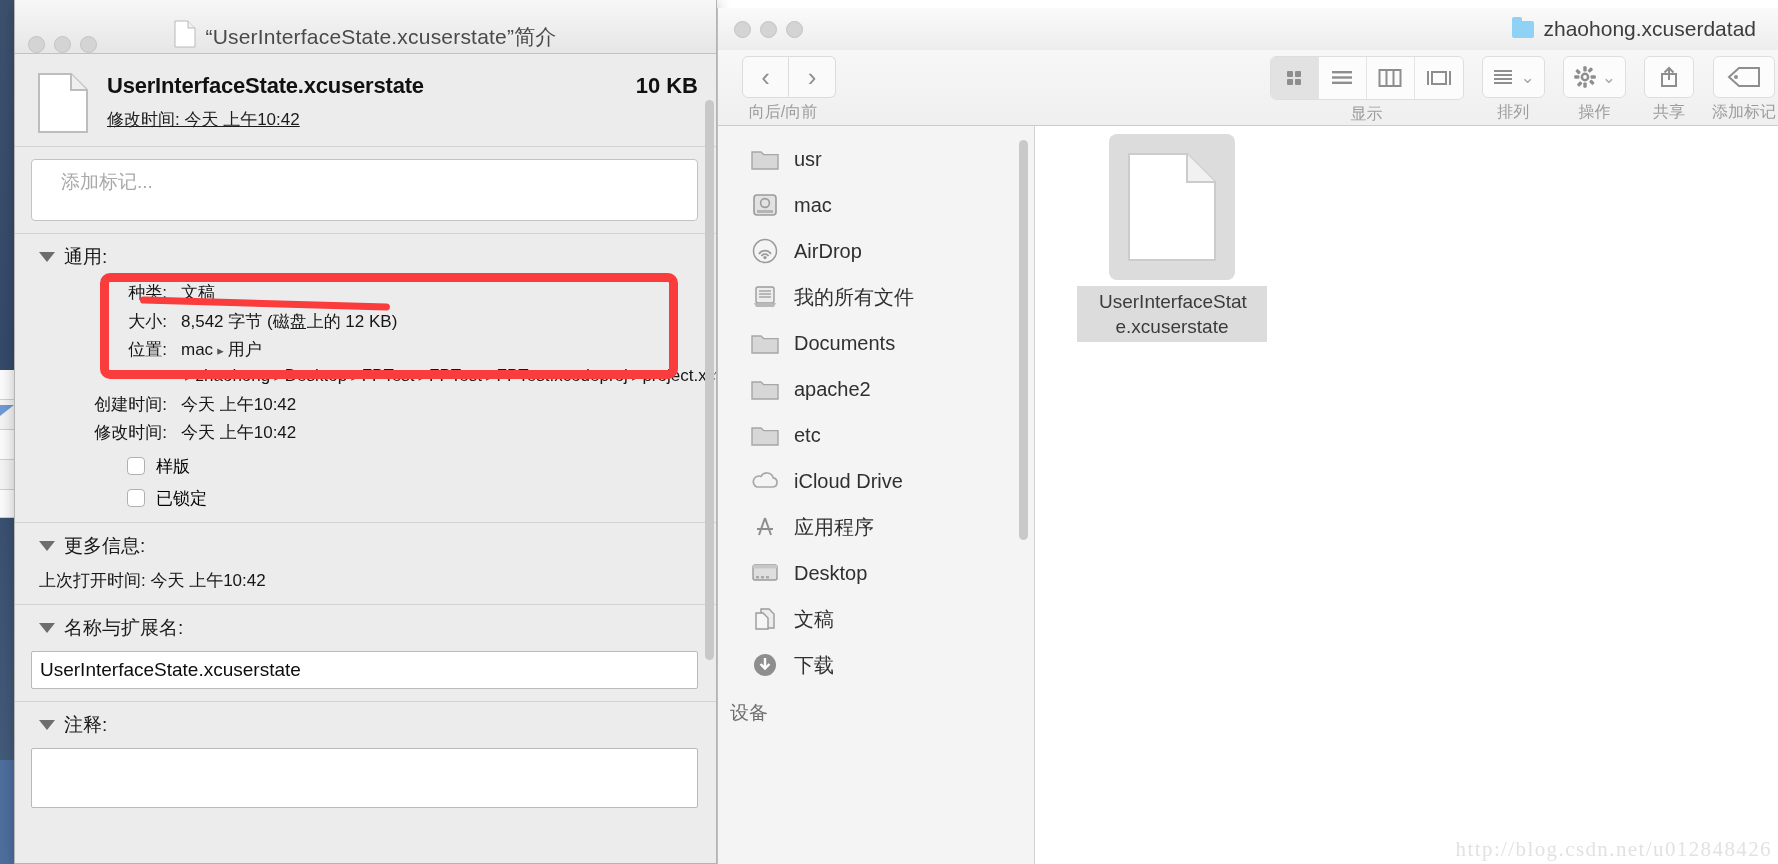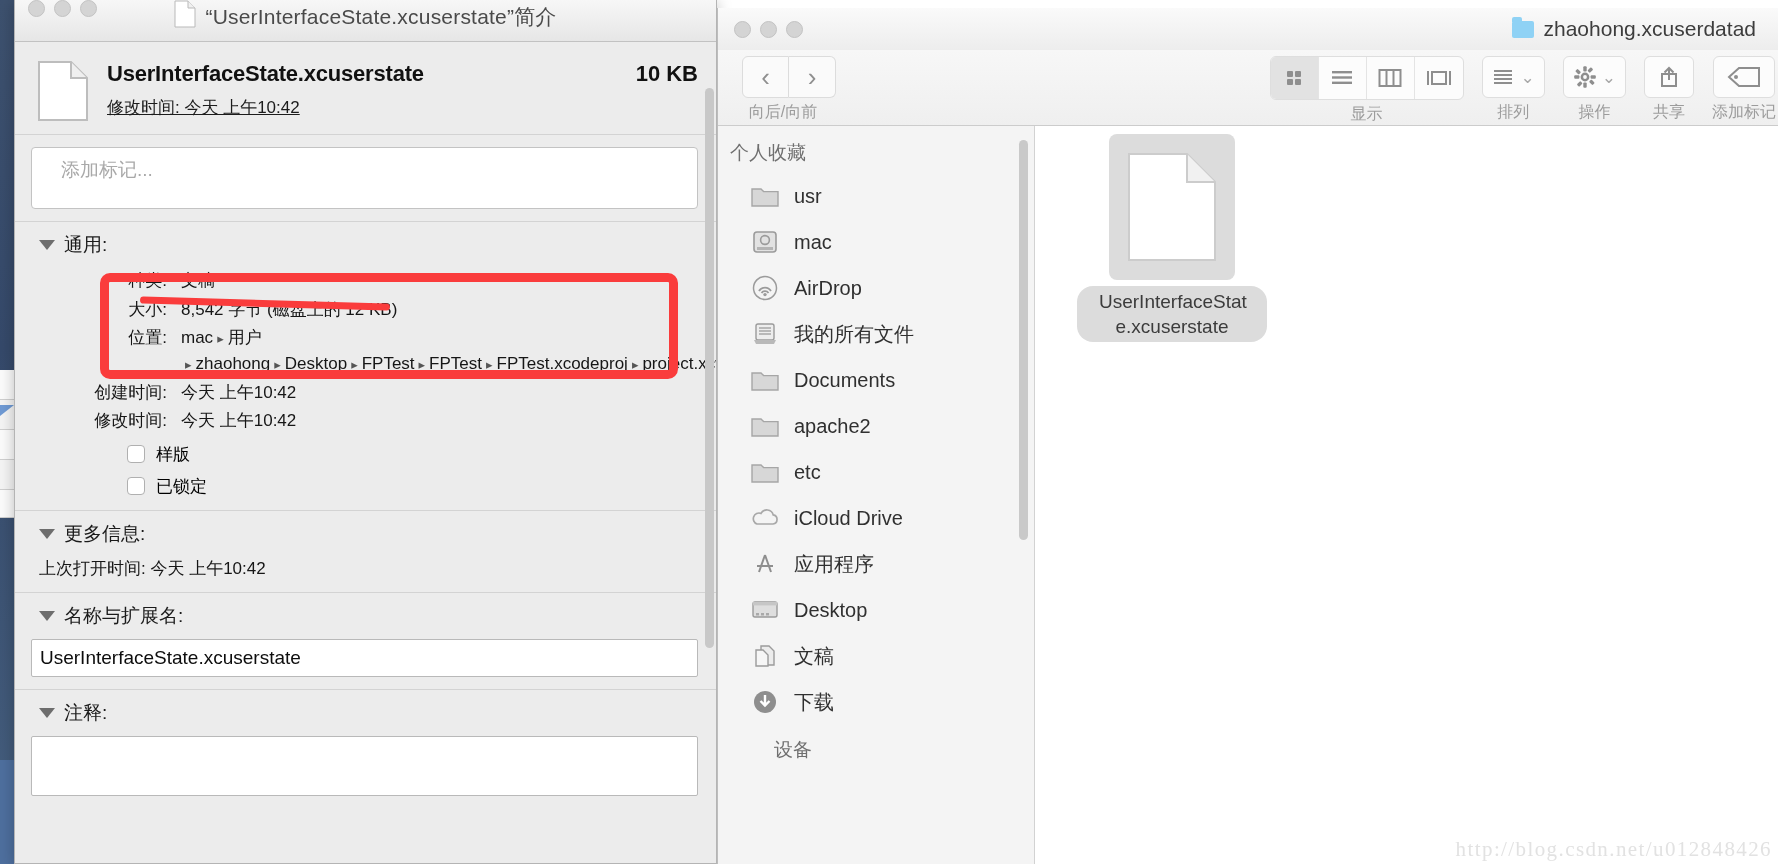--- a/index.html
+++ b/index.html
@@ -36,24 +36,24 @@
 
   
   .info-window {
     position: absolute; left: 14px; top: 0; width: 703px; height: 864px;
     background: #ececec;
     border: 1px solid #b4b4b4; border-top: none;
     box-shadow: 0 2px 14px rgba(0,0,0,.25);
     overflow: hidden;
   }
   .info-titlebar {
-    position: relative; height: 42px;
+    position: relative; height: 54px;
     background: linear-gradient(#f7f7f7, #e6e6e6);
     border-bottom: 1px solid #c2c2c2;
-    display: flex; align-items: flex-start;
+    display: flex; align-items: flex-end;
   }
   .traffic { display: flex; gap: 9px; margin-left: 13px; }
   .traffic span {
     width: 17px; height: 17px; border-radius: 50%;
     background: #d4d4d4; border: 1px solid #c3c3c3; display:block;
   }
   .info-title {
     position:absolute; left: 0; right: 0; text-align: center;
     font-size: 21px; color: #4a4a4a; letter-spacing: .2px;
     display:flex; align-items:center; justify-content:center; gap:9px;
@@ -207,21 +207,21 @@
   .content { flex: 1 1 auto; background:#fff; position:relative; }
   .file-item {
     position:absolute; left: 42px; top: 8px; width: 190px;
     display:flex; flex-direction:column; align-items:center;
   }
   .file-icon-sel {
     width: 126px; height: 146px; background:#dcdcdc; border-radius: 8px;
     display:flex; align-items:center; justify-content:center;
   }
   .file-label {
-    margin-top: 6px; background:#dcdcdc; border-radius: 16px;
+    margin-top: 6px; background:#dcdcdc; border-radius: 0;
     font-size: 19px; color:#3c3c3c; text-align:center; line-height: 1.32;
     padding: 3px 22px; width: 190px;
   }
 
   .watermark {
     position:absolute; right: 6px; bottom: 10px;
     font-family: "Liberation Serif", "DejaVu Serif", serif;
     font-size: 21px; color: #e2e2e2; letter-spacing: 1.4px;
   }
 </style>
@@ -457,21 +457,20 @@
                 <circle cx="9" cy="11" r="2" fill="#8e8e8e"></circle>
               </svg>
           </div>
           <div class="tb-label">添加标记</div>
         </div>
       </div>
     </div>
 
     <div class="finder-main">
       <div class="sidebar">
-        <div class="sb-head">个人收藏</div>
 
         <div class="sb-item">
           <span class="sb-icon">
               <svg width="28" height="22" viewBox="0 0 28 22">
                 <path d="M1 4h9l2.6 2.6H27V21H1z" fill="#d7d7d7" stroke="#a6a6a6" stroke-width="1.4"></path>
               </svg>
             </span>
           <span>usr</span>
         </div>
         <div class="sb-item">
@@ -572,21 +571,21 @@
         <div class="sb-item">
           <span class="sb-icon">
               <svg width="26" height="26" viewBox="0 0 26 26">
                 <circle cx="13" cy="13" r="11" fill="#8e8e8e"></circle>
                 <path d="M13 6v10M8.5 12l4.5 4.5L17.5 12" stroke="#ffffff" stroke-width="2.4" fill="none"></path>
               </svg>
             </span>
           <span>下载</span>
         </div>
 
-        <div class="sb-head" style="padding-top:12px;margin-left:44px;">设备</div>
+        <div class="sb-head" style="padding-top:12px;">设备</div>
 
         <div class="sb-scroll"></div>
       </div>
 
       <div class="content">
         <div class="file-item">
           <div class="file-icon-sel">
             <svg width="92" height="112" viewBox="0 0 92 112">
                 <path d="M3 3h58l28 28v78H3z" fill="#ffffff" stroke="#cccccc" stroke-width="2"></path>
                 <path d="M61 3v28h28" fill="#f1f1f1" stroke="#cccccc" stroke-width="2"></path>

